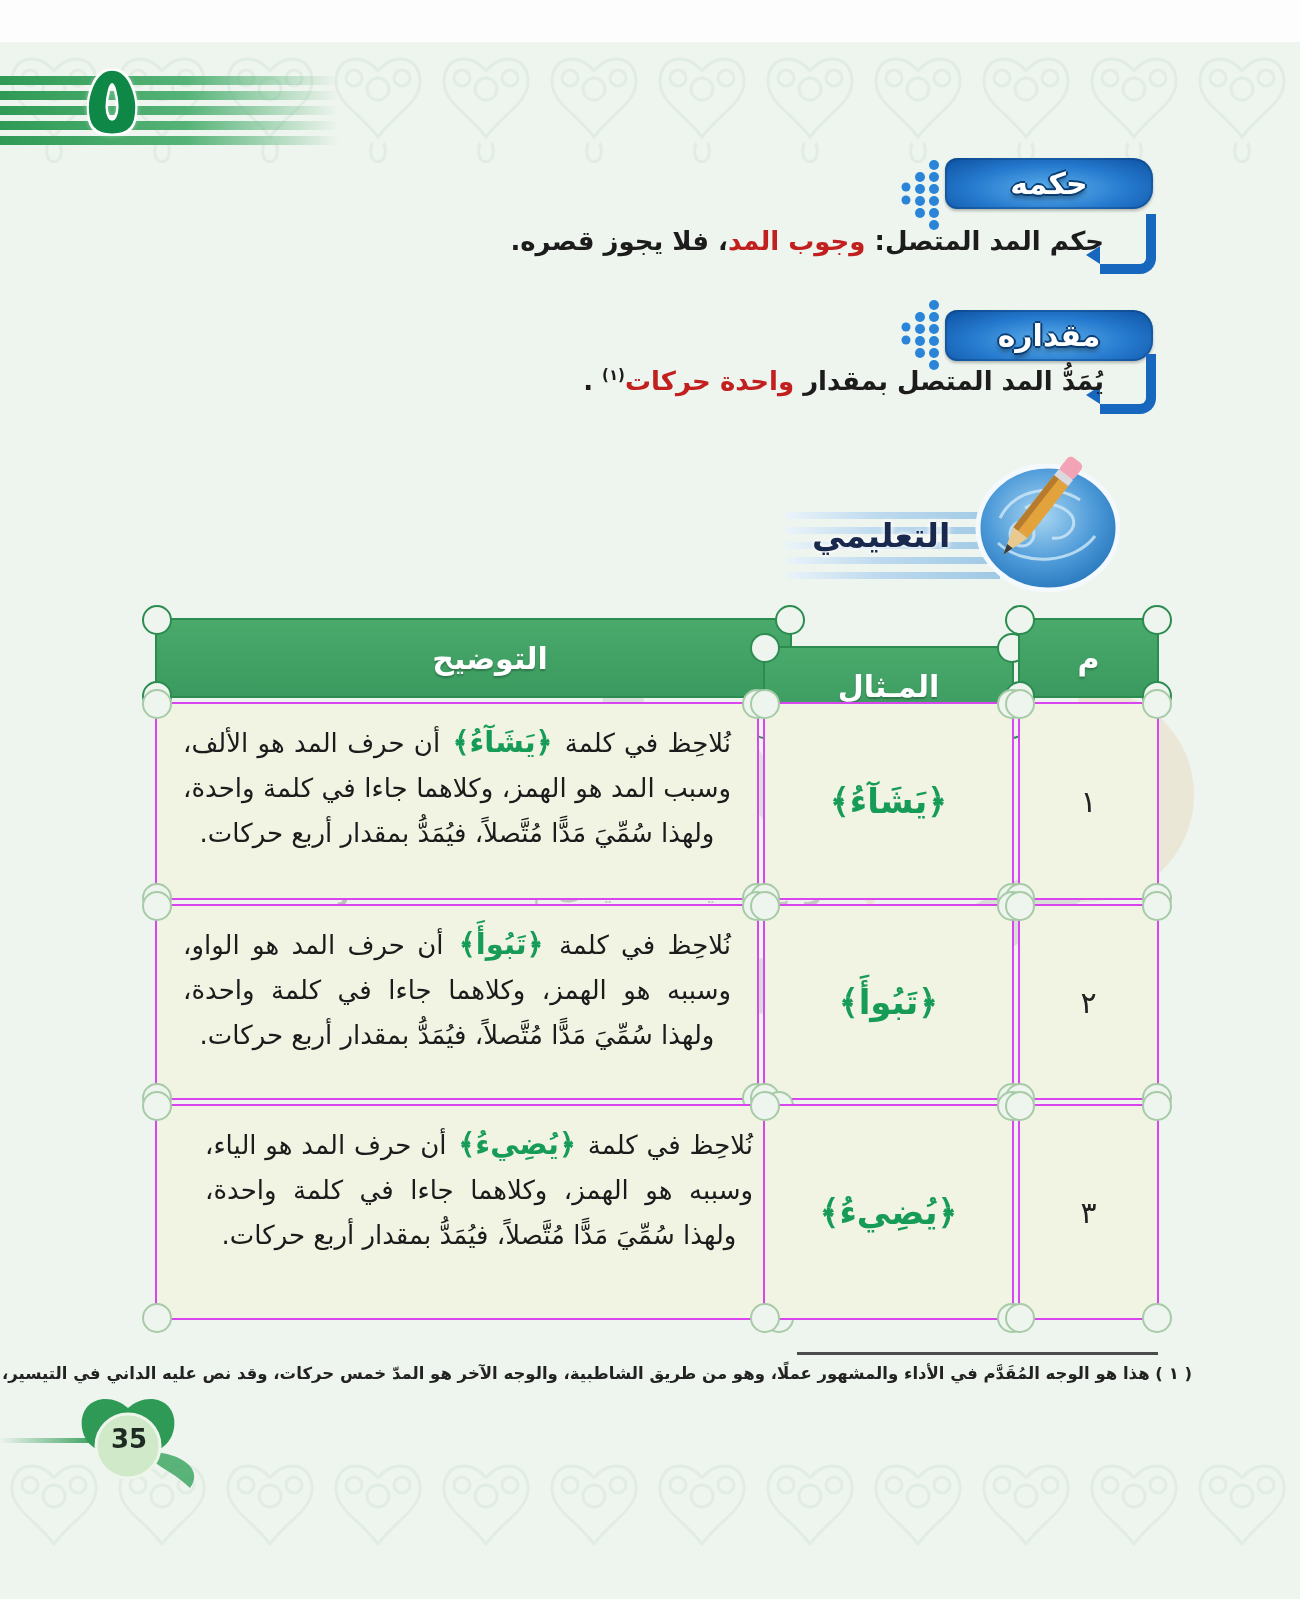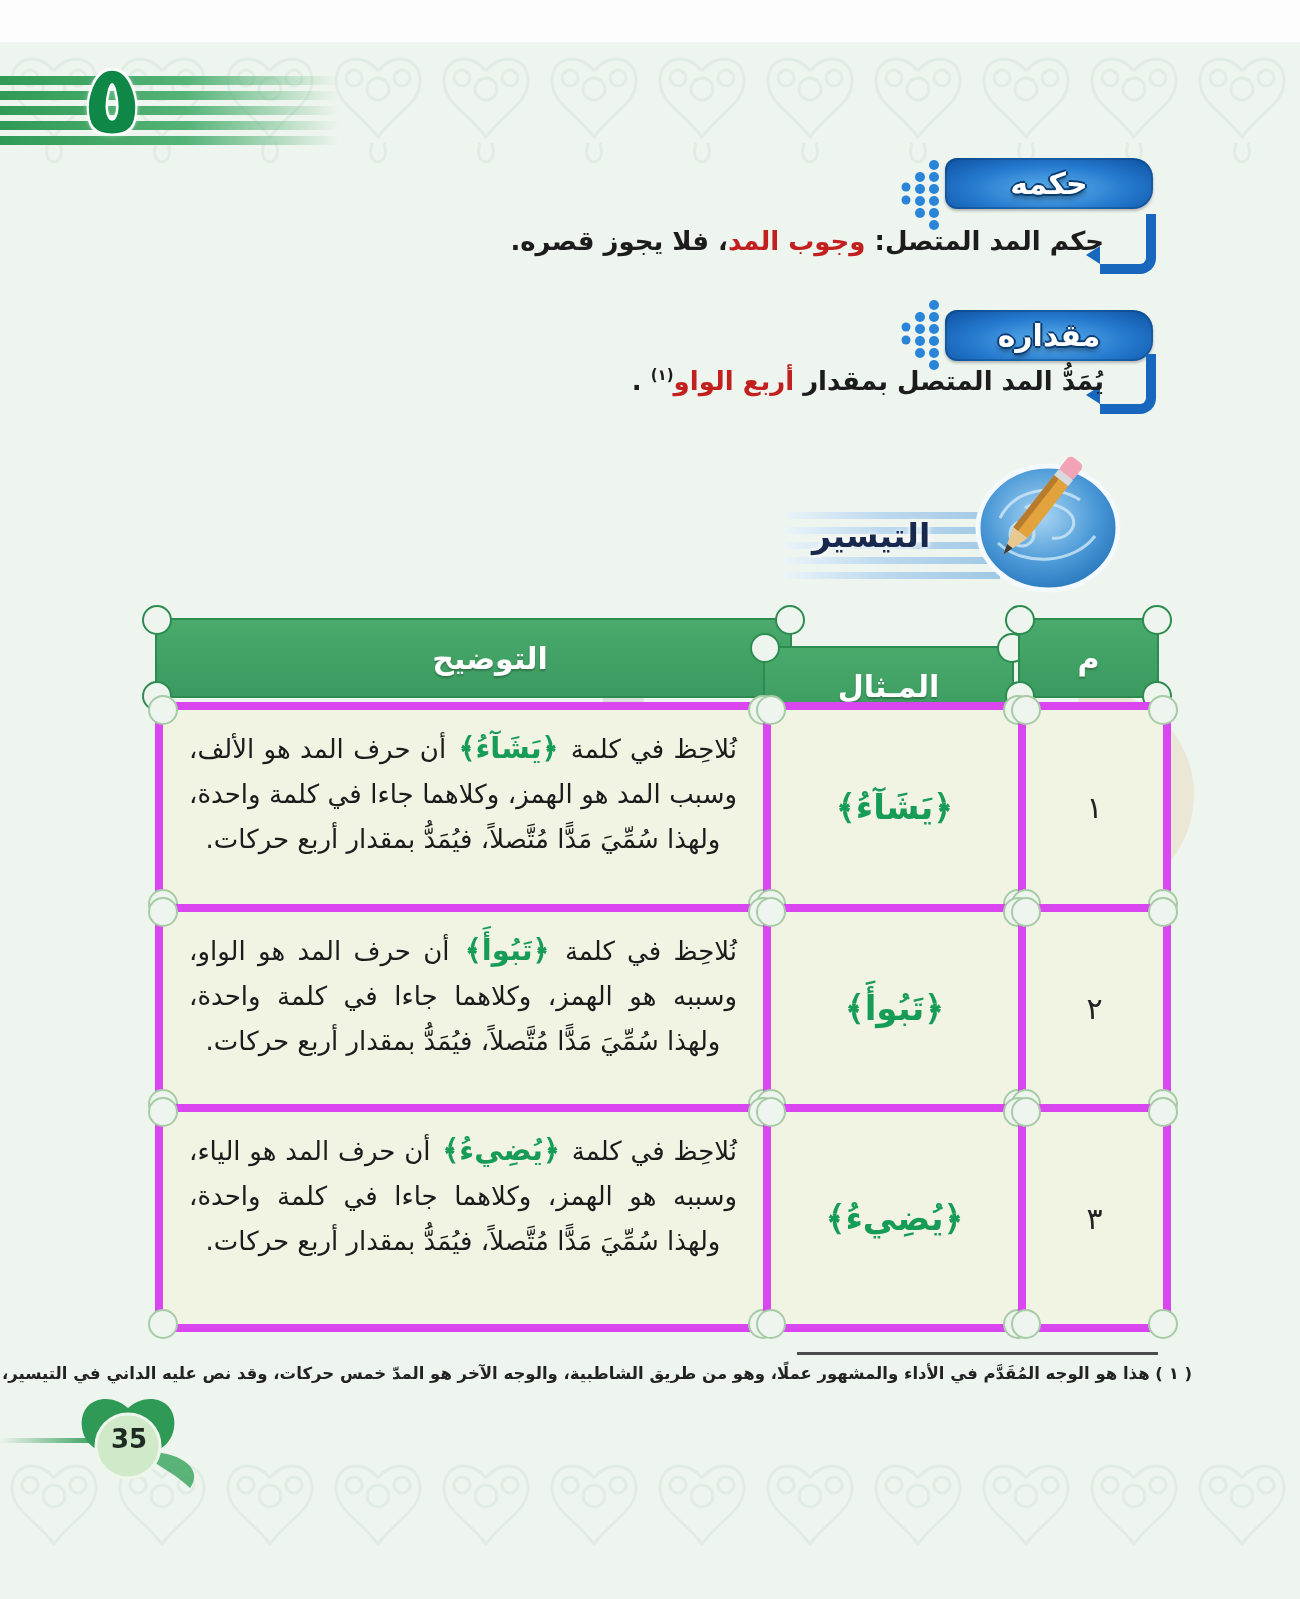--- a/index.html
+++ b/index.html
@@ -34,21 +34,21 @@
     border-right:14px solid #1767be;}
   .rule-line{position:absolute;font-size:26px;font-weight:700;color:#1c1c1c;white-space:nowrap;}
   .rule-line .hl{color:#c21f1f;}
   .rule-line sup{font-size:15px;font-weight:700;}
   
   .ex-stripe{position:absolute;height:7px;width:214px;
     background:linear-gradient(90deg,#eaf3f9 0%,#bcd9ee 45%,#9fc8e4 100%);}
   .ex-label{position:absolute;font-size:33px;font-weight:700;color:#18294d;
     text-shadow:0 0 4px #fff,0 0 7px #fff;}
   
-  .cell{position:absolute;background:#f1f3e3;border:8px solid #d946ef;border-radius:5px;z-index:2;}
+  .cell{position:absolute;background:#f1f3e3;border:2px solid #d946ef;border-radius:5px;z-index:2;}
   .cell.green{background:linear-gradient(180deg,#49aa6c 0%,#3b9a5f 100%);border:2px solid #2c8c50;
     display:flex;align-items:center;justify-content:center;}
   .cell.green .hcap{font-size:30px;font-weight:700;color:#fff;text-shadow:0 2px 2px rgba(0,0,0,.25);}
   .notch{position:absolute;width:26px;height:26px;border-radius:50%;
     background:#eef4ee;border:2px solid #a6cba6;z-index:3;}
   .green .notch{border-color:#2c8c50;}
   .n-tl{top:-15px;left:-15px;} .n-tr{top:-15px;right:-15px;}
   .n-bl{bottom:-15px;left:-15px;} .n-br{bottom:-15px;right:-15px;}
   .exp{padding:16px 26px 8px 26px;font-size:26px;line-height:45px;color:#1b1b1b;
     text-align:justify;text-align-last:center;}
@@ -161,31 +161,31 @@
       <circle cx="13" cy="29" r="4.5"></circle>
         <circle cx="13" cy="42" r="4.5"></circle>
     </g>
   </svg>
   <div class="banner" style="left:945px;top:310px;">
     <span>مقداره</span>
   </div>
   <div class="hook" style="left:1100px;top:354px;"></div>
   <div class="hook-arrow" style="left:1086px;top:386px;"></div>
   <div class="rule-line" style="right:196px;top:366px;">
-    <span>يُمَدُّ المد المتصل بمقدار </span><span class="hl">أربع الواو</span><sup>(١)</sup><span> .</span>
+    <span>يُمَدُّ المد المتصل بمقدار </span><span class="hl">واحدة حركات</span><sup>(١)</sup><span> .</span>
   </div>
 
   <div>
     <div class="ex-stripe" style="left:786px;top:512px;"></div>
     <div class="ex-stripe" style="left:786px;top:527px;"></div>
     <div class="ex-stripe" style="left:786px;top:542px;"></div>
     <div class="ex-stripe" style="left:786px;top:557px;"></div>
     <div class="ex-stripe" style="left:786px;top:572px;"></div>
   </div>
-  <div class="ex-label" style="left:812px;top:516px;">التيسير</div>
+  <div class="ex-label" style="left:812px;top:516px;">التعليمي</div>
   <svg class="abs" style="left:970px;top:448px;" width="165" height="160">
     <defs>
       <radialGradient id="plate" cx="45%" cy="40%" r="70%">
         <stop offset="0%" stop-color="#a8d6f2"></stop>
           <stop offset="55%" stop-color="#4d9ad8"></stop>
           <stop offset="100%" stop-color="#1b6cb4"></stop>
       </radialGradient>
     </defs>
     <ellipse cx="78" cy="80" rx="70" ry="62" fill="url(#plate)" stroke="#f4f9fd" stroke-width="5"></ellipse>
     <g stroke="#cfe8f8" stroke-width="3" fill="none" opacity=".8">
@@ -263,21 +263,21 @@
     <span class="qword">﴿تَبُوأَ﴾</span>
   </div>
   <div class="cell center" style="left:1018px;top:904px;width:137px;height:192px;">
     <span class="notch n-tl"></span>
       <span class="notch n-tr"></span>
       <span class="notch n-bl"></span>
       <span class="notch n-br"></span>
     <span class="rownum">٢</span>
   </div>
 
-  <div class="cell" style="left:155px;top:1104px;width:600px;height:212px;">
+  <div class="cell" style="left:155px;top:1104px;width:600px;height:212px;padding-left:22px;">
     <span class="notch n-tl"></span>
       <span class="notch n-tr"></span>
       <span class="notch n-bl"></span>
       <span class="notch n-br"></span>
     <div class="exp"><span>نُلاحِظ في كلمة </span><span class="qword-inline">﴿يُضِيءُ﴾</span><span> أن حرف المد هو الياء، وسببه هو الهمز، وكلاهما جاءا في كلمة واحدة، ولهذا سُمِّيَ مَدًّا مُتَّصلاً، فيُمَدُّ بمقدار أربع حركات.</span></div>
   </div>
   <div class="cell center" style="left:763px;top:1104px;width:247px;height:212px;">
     <span class="notch n-tl"></span>
       <span class="notch n-tr"></span>
       <span class="notch n-bl"></span>

